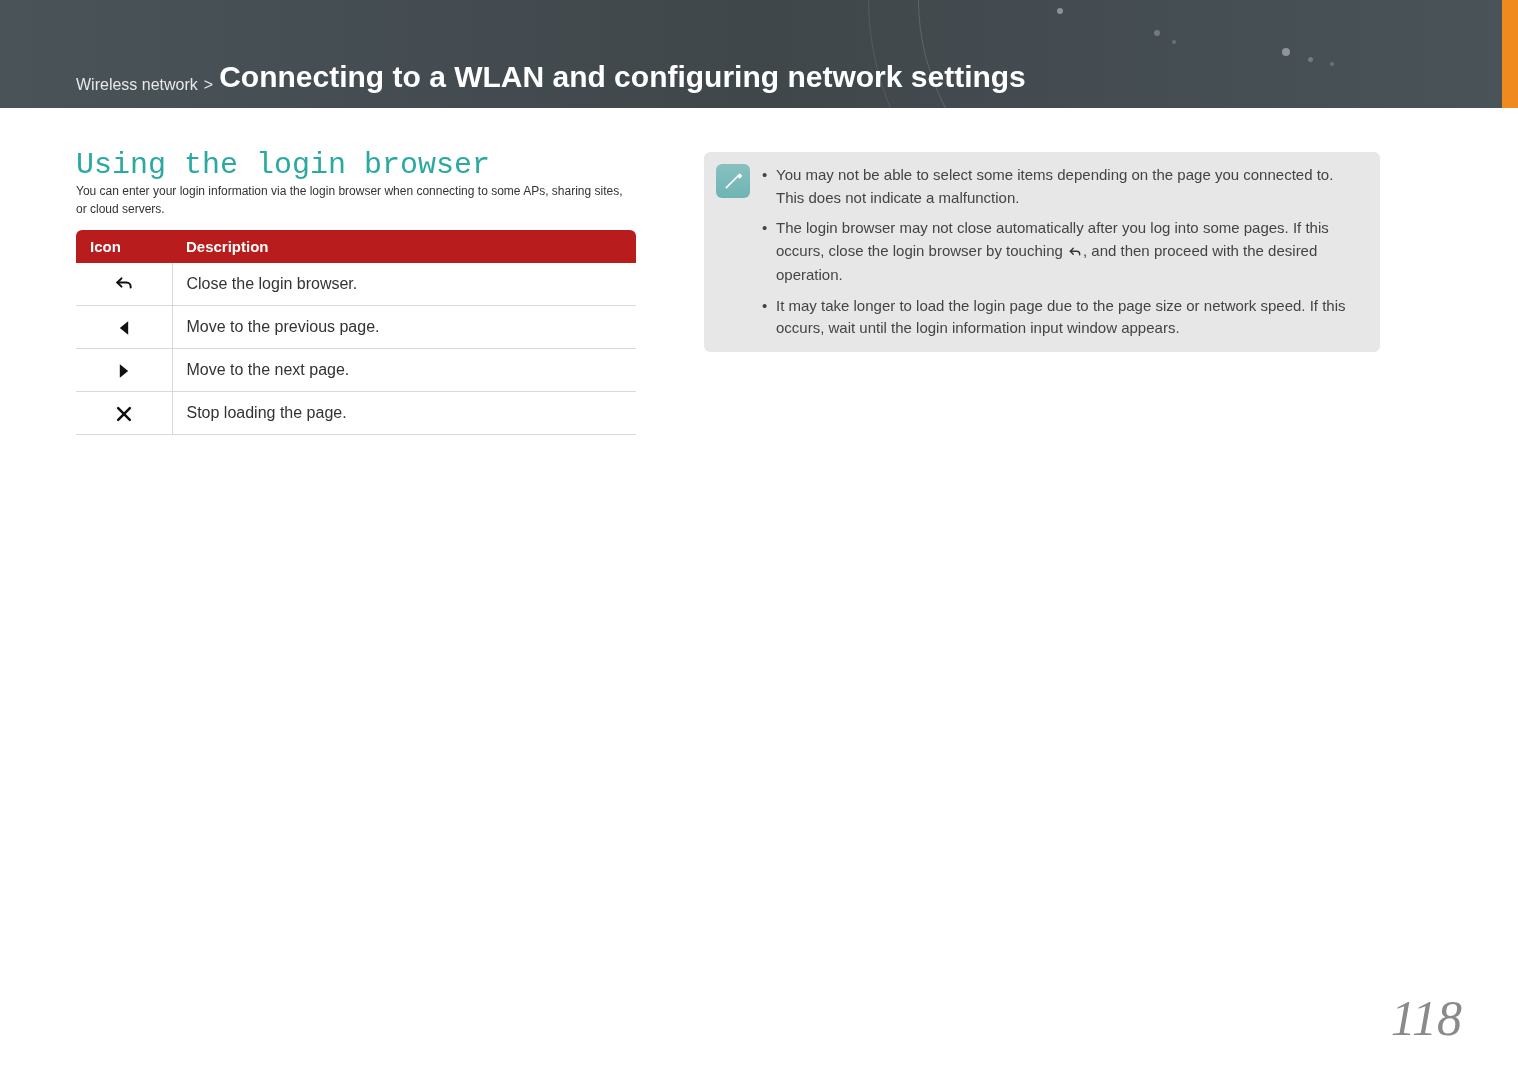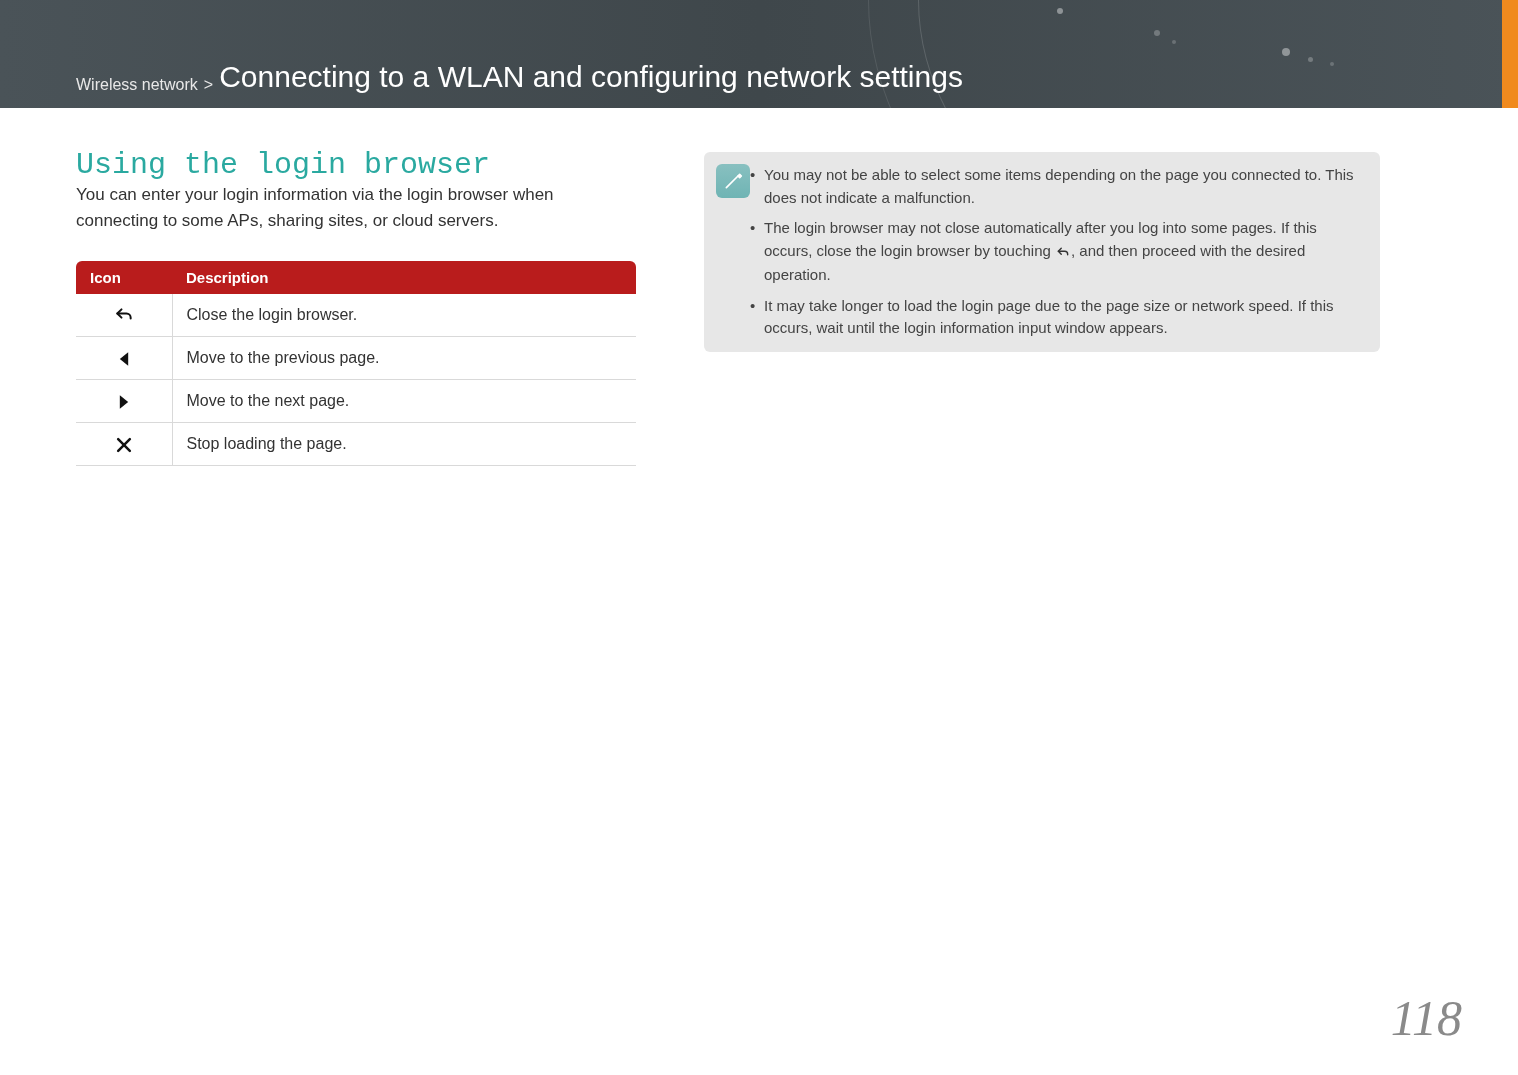--- a/index.html
+++ b/index.html
@@ -70,44 +70,44 @@
   }
   .breadcrumb-gt {
     color: #e8e8e8;
     font-size: 16px;
     font-weight: 300;
     margin-right: 6px;
   }
   .breadcrumb-title {
     color: #ffffff;
     font-size: 30px;
-    font-weight: 400;
+    font-weight: 700;
   }
   .content {
     display: flex;
     padding: 40px 76px 0;
     gap: 68px;
   }
   .col-left {
     width: 560px;
   }
   .col-right {
     width: 676px;
   }
   .section-heading {
     color: #2aa9a0;
     font-size: 30px;
     font-weight: 400;
     font-family: Liberation Mono, monospace;
   }
   .body-text {
     color: #333;
-    font-size: 17px;
+    font-size: 12px;
     line-height: 1.5;
-    margin-bottom: 28px;
+    margin-bottom: 12px;
   }
   table.icon-table {
     width: 100%;
     border-collapse: collapse;
     font-size: 16px;
   }
   .icon-table thead th {
     background: #b91c1c;
     color: #fff;
     font-weight: 600;
@@ -133,21 +133,21 @@
     border-right: 1px solid #d9d9d9;
     font-size: 19px;
     font-weight: bold;
     color: #111;
   }
   .note-box {
     background: #e7e7e7;
     border-radius: 6px;
     padding: 12px 16px 12px 12px;
     display: flex;
-    gap: 0;
+    gap: 12px;
     margin-top: 4px;
   }
   .note-icon-container {
     width: 34px;
     height: 34px;
     min-width: 34px;
     border-radius: 6px;
     background: linear-gradient(180deg, #88c0c0 0%, #6fb4b4 100%);
     display: flex;
     align-items: center;

